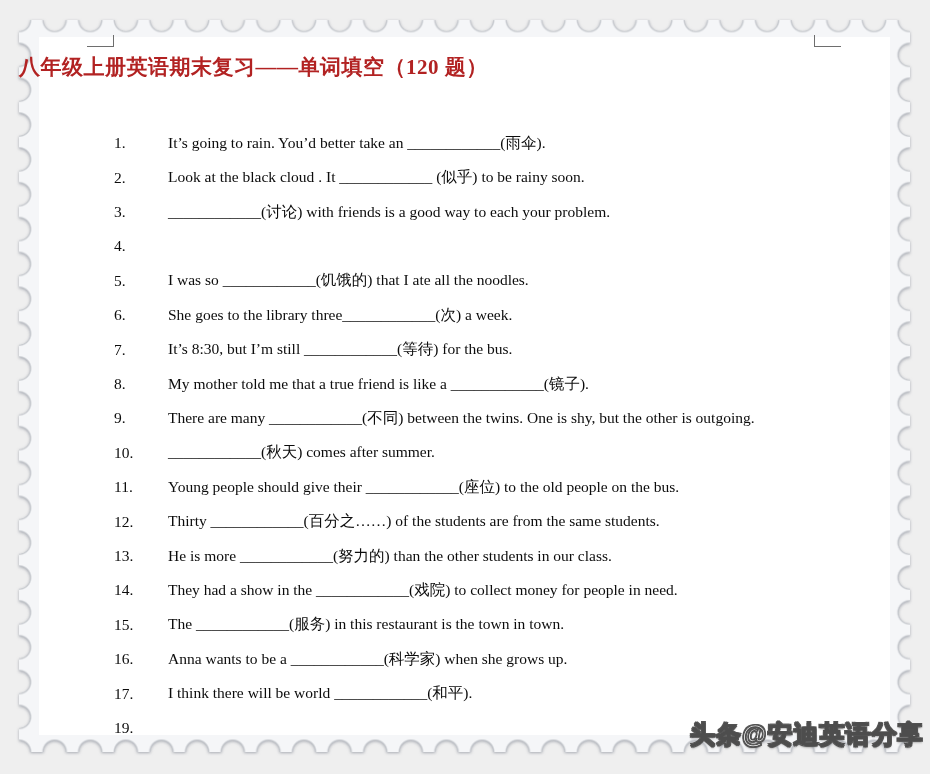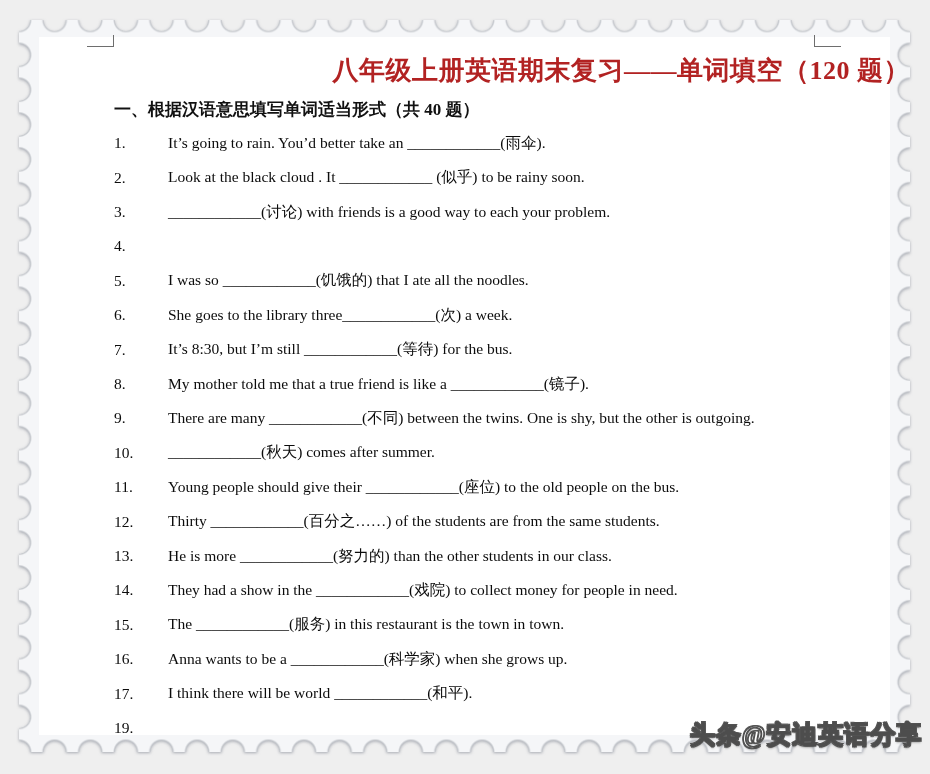--- a/index.html
+++ b/index.html
@@ -27,22 +27,22 @@
   }
   .corner-mark {
     position: absolute;
     width: 26px; height: 11px;
   }
   .corner-mark.tl { left: 68px; top: 15px; border-bottom: 1px solid #6e6e6e; border-right: 1px solid #6e6e6e; }
   .corner-mark.tr { left: 795px; top: 15px; border-bottom: 1px solid #6e6e6e; border-left: 1px solid #6e6e6e; }
   .doc-title {
     position: absolute;
     left: 0; right: 0; top: 33px;
-    text-align: right;
-    font-size: 26px;
+    text-align: left;
+    font-size: 21px;
     font-weight: 700;
     color: #b22222;
     letter-spacing: 0.5px;
     white-space: nowrap;
   }
   .section-heading {
     position: absolute;
     left: 95px; top: 78px;
     font-size: 17px;
     font-weight: 700;
@@ -64,21 +64,21 @@
   .qnum {
     flex: 0 0 auto;
     display: inline-block;
     min-width: 26px;
   }
   .qtext { flex: 0 0 auto; margin-left: 28px; }
   .watermark {
     position: absolute;
     left: 690px; top: 718px;
     z-index: 5;
-    font-family: Liberation Serif, serif;
+    font-family: Liberation Sans, sans-serif;
     font-size: 25px;
     font-weight: 700;
     letter-spacing: 1px;
     color: #ffffff;
     -webkit-text-stroke: 1.2px #4d4d4d;
     text-shadow:
       1px 1px 0 #5a5a5a, -1px -1px 0 #5a5a5a,
       1px -1px 0 #5a5a5a, -1px 1px 0 #5a5a5a,
       0 2px 2px rgba(60,60,60,0.4);
     white-space: nowrap;
@@ -88,21 +88,20 @@
 <body>
 
 <div class="stamp">
   <div class="page"></div>
 
   <div class="corner-mark tl"></div>
   <div class="corner-mark tr"></div>
 
   <div class="doc-title">八年级上册英语期末复习——单词填空（120 题）</div>
 
-  <div class="section-heading">一、根据汉语意思填写单词适当形式（共 40 题）</div>
 
   <div class="questions">
     <div class="q">
       <span class="qnum">1.</span>
       <span class="qtext">It’s going to rain. You’d better take an ____________(雨伞).</span>
     </div>
     <div class="q">
       <span class="qnum">2.</span>
       <span class="qtext">Look at the black cloud . It ____________ (似乎) to be rainy soon.</span>
     </div>

